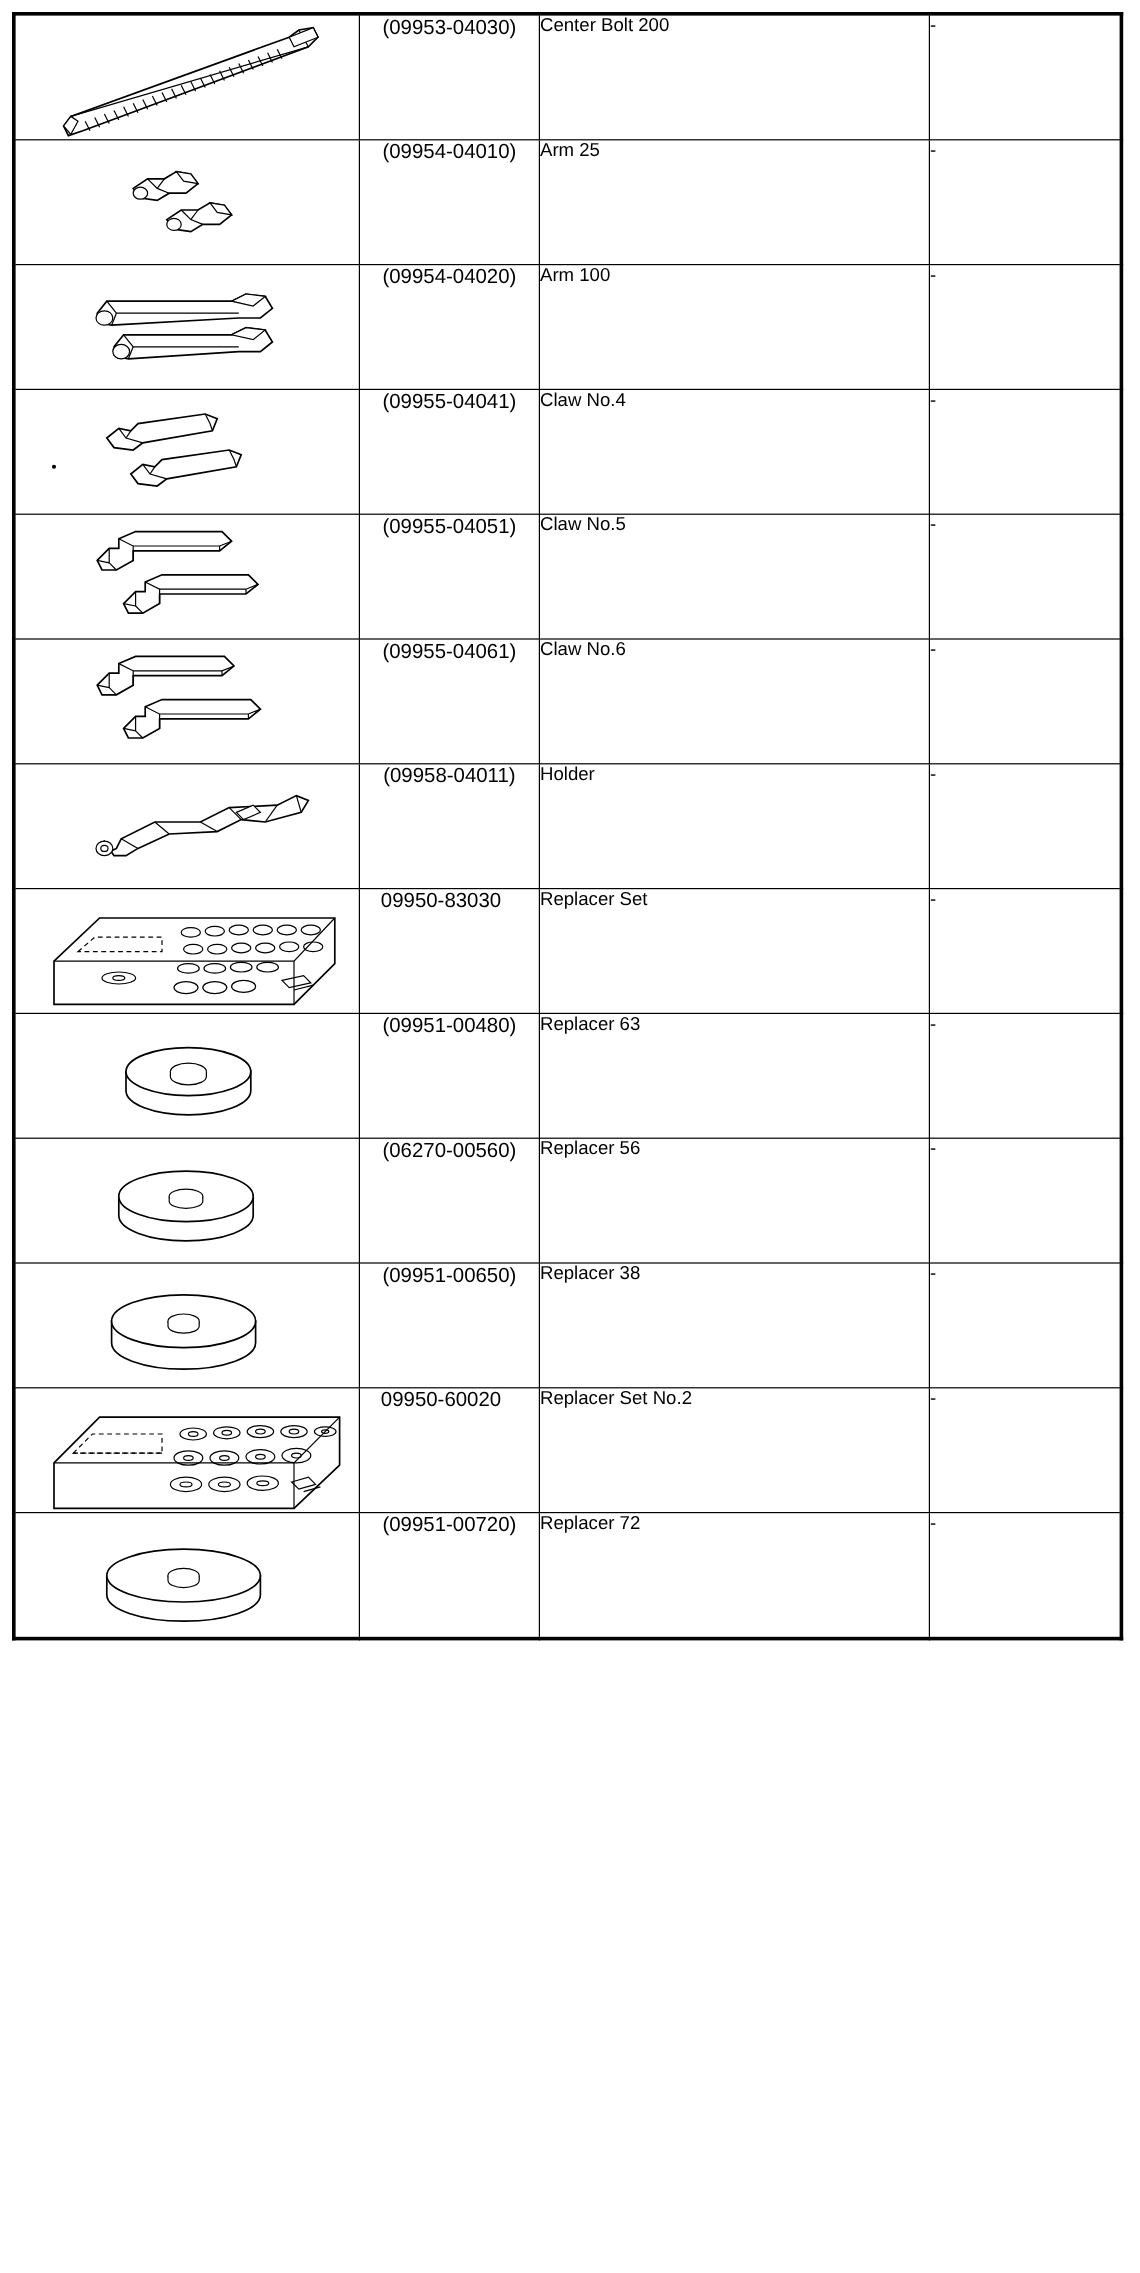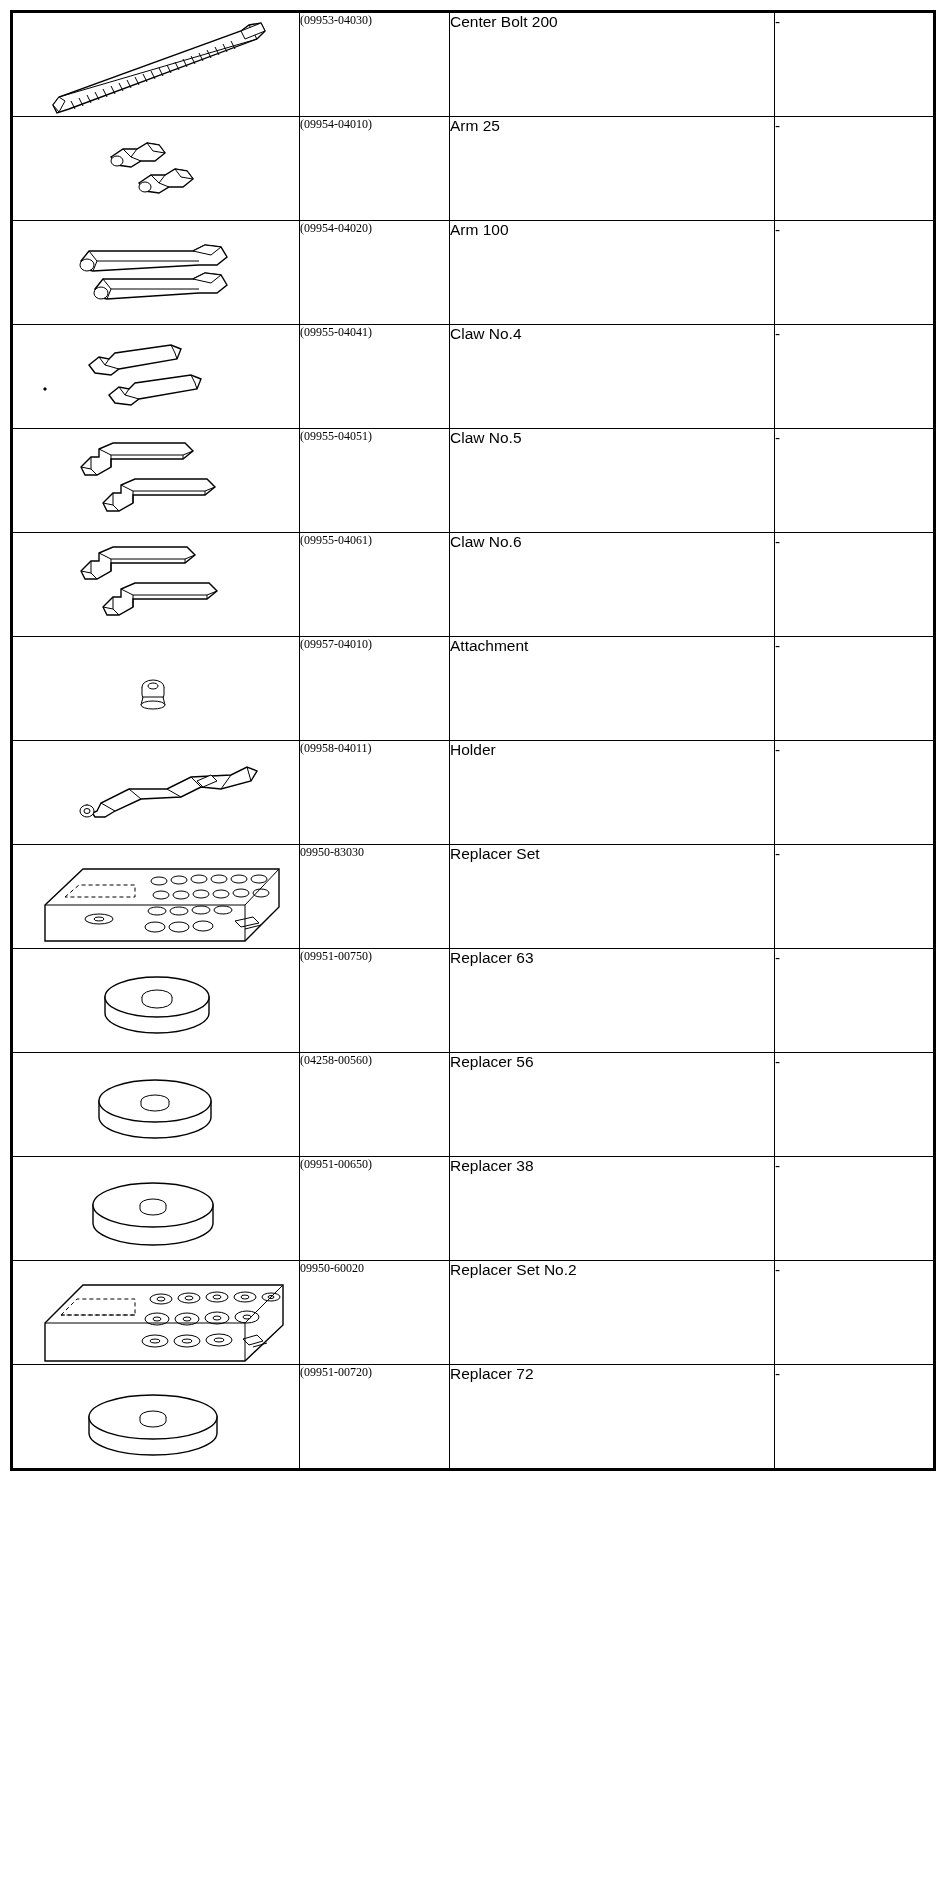--- a/index.html
+++ b/index.html
@@ -35,26 +35,25 @@
   col.c-code { width: 150px; }
   col.c-name { width: 325px; }
   col.c-note { width: 160px; }
 
   .cell-img {
     height: 103px;
     position: relative;
     overflow: hidden;
   }
   .cell-code {
-    font-size: 12px;
+    font-size: 17px;
     color: #000;
     padding: 10px 8px 0 8px;
-    text-align: left;
+    text-align: center;
     white-space: nowrap;
-    font-family: Liberation Serif, serif;
   }
   .cell-code.plain { padding-right: 14px; }
   .cell-name {
     font-size: 15.5px;
     color: #000;
     padding: 10px 0 0 8px;
     white-space: nowrap;
   }
   .cell-note {
     font-size: 15.5px;
@@ -257,38 +256,20 @@
               </g>
             </svg>
           </div>
         </td>
         <td class="cell-code">(09955-04061)</td>
         <td class="cell-name">Claw No.6</td>
         <td class="cell-note">-</td>
       </tr>
 
 
-      <tr>
-        <td class="cell-img">
-          <div class="fig">
-            <svg viewBox="0 0 288 103" width="288" height="103">
-              <g transform="translate(118,40)">
-                <ellipse class="fl-thin" cx="22" cy="10" rx="11" ry="7"></ellipse>
-                <path class="fl-thin" d="M11 10 L11 18 A11 7 0 0 0 33 18 L33 10"></path>
-                <ellipse class="fl-thin" cx="22" cy="9" rx="5" ry="3"></ellipse>
-                <path class="fl-thin" d="M12 20 L10 28 L34 28 L32 20 Z"></path>
-                <ellipse class="fl-thin" cx="22" cy="28" rx="12" ry="4"></ellipse>
-              </g>
-            </svg>
-          </div>
-        </td>
-        <td class="cell-code">(09957-04010)</td>
-        <td class="cell-name">Attachment</td>
-        <td class="cell-note">-</td>
-      </tr>
 
       <tr>
         <td class="cell-img">
           <div class="fig">
             <svg viewBox="0 0 288 103" width="288" height="103">
               <g transform="translate(58,18)">
                 <path class="fl" d="M16 46 L10 52 L18 56 L26 52 L30 44 L58 30 L96 30 L120 18 L160 16 L176 8 L186 12 L180 22 L150 30 L130 28 L110 38 L70 40 L44 52 L34 58 L24 58 Z"></path>
                 <path class="ln-thin" d="M30 44 L44 52"></path>
                 <path class="ln-thin" d="M58 30 L70 40"></path>
                 <path class="ln-thin" d="M96 30 L110 38"></path>
@@ -358,39 +339,39 @@
             <svg viewBox="0 0 288 103" width="288" height="103">
               <g transform="translate(88,18)">
                 <path class="fl" d="M4 30 L4 46 A52 20 0 0 0 108 46 L108 30 Z"></path>
                 <ellipse class="fl" cx="56" cy="30" rx="52" ry="20"></ellipse>
                 <ellipse class="fl-thin" cx="56" cy="30" rx="15" ry="7"></ellipse>
                 <path class="fl-thin" d="M41 30 L41 34 A15 7 0 0 0 71 34 L71 30"></path>
               </g>
             </svg>
           </div>
         </td>
-        <td class="cell-code">(09951-00750)</td>
+        <td class="cell-code">(09951-00480)</td>
         <td class="cell-name">Replacer 63</td>
         <td class="cell-note">-</td>
       </tr>
 
       <tr>
         <td class="cell-img">
           <div class="fig">
             <svg viewBox="0 0 288 103" width="288" height="103">
               <g transform="translate(82,16)">
                 <path class="fl" d="M4 32 L4 48 A56 21 0 0 0 116 48 L116 32 Z"></path>
                 <ellipse class="fl" cx="60" cy="32" rx="56" ry="21"></ellipse>
                 <ellipse class="fl-thin" cx="60" cy="32" rx="14" ry="6"></ellipse>
                 <path class="fl-thin" d="M46 32 L46 36 A14 6 0 0 0 74 36 L74 32"></path>
               </g>
             </svg>
           </div>
         </td>
-        <td class="cell-code">(04258-00560)</td>
+        <td class="cell-code">(06270-00560)</td>
         <td class="cell-name">Replacer 56</td>
         <td class="cell-note">-</td>
       </tr>
 
       <tr>
         <td class="cell-img">
           <div class="fig">
             <svg viewBox="0 0 288 103" width="288" height="103">
               <g transform="translate(76,14)">
                 <path class="fl" d="M4 34 L4 52 A60 22 0 0 0 124 52 L124 34 Z"></path>

